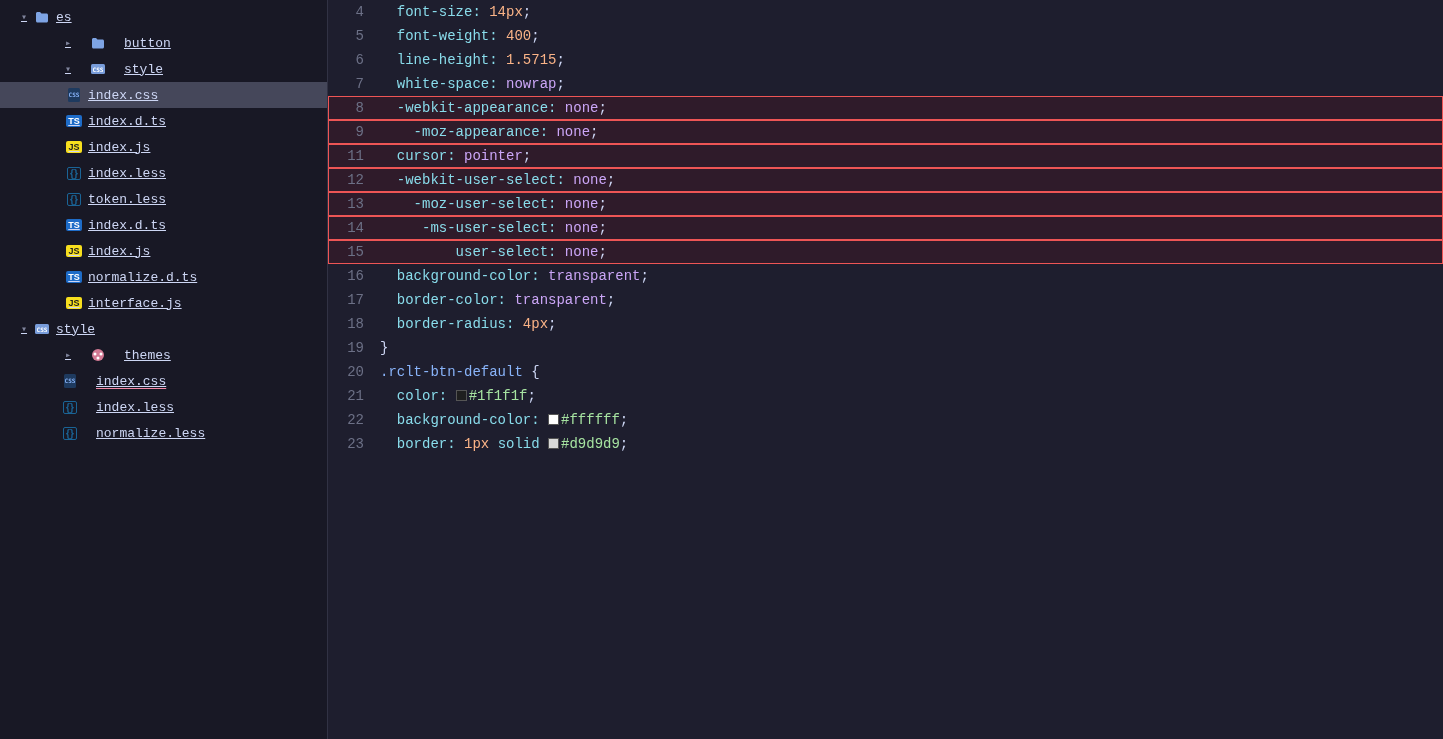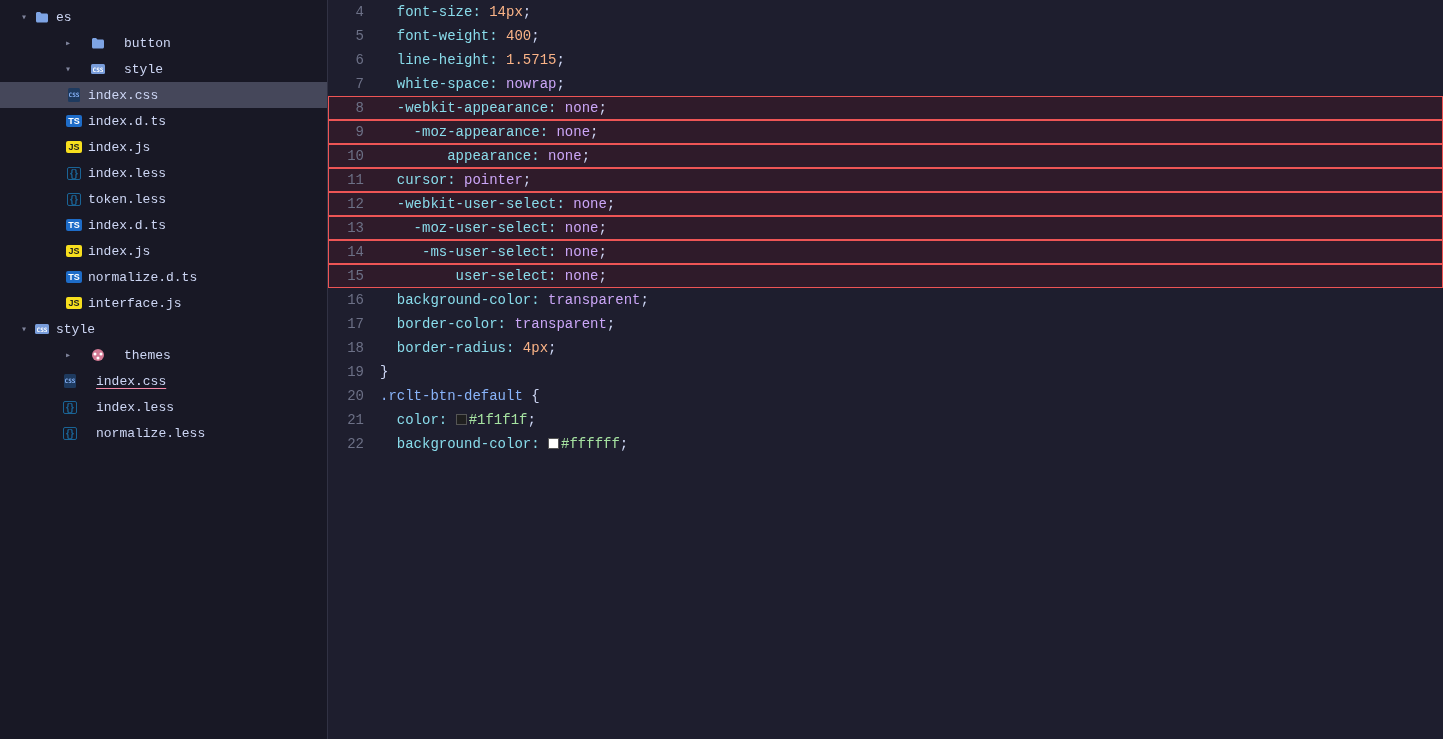--- a/index.html
+++ b/index.html
@@ -26,20 +26,21 @@
 
     .file-item {
       display: flex;
       align-items: center;
       padding: 3px 8px 3px 0;
       cursor: pointer;
       white-space: nowrap;
       font-size: 13px;
       color: #cdd6f4;
       height: 26px;
+      text-decoration: underline;
     }
     .file-item.selected {
       background: #45475a;
     }
 
     .indent-1 { padding-left: 16px; }
     .indent-2 { padding-left: 32px; gap: 12px; }
     .indent-3 { padding-left: 48px; }
 
     .chevron {
@@ -328,24 +329,20 @@
       </div>
       <div class="code-line highlighted">
         <span class="line-number">8</span>
         <span class="line-content"><span class="prop">  -webkit-appearance: </span><span class="val-none">none</span><span class="semicolon">;</span></span>
       </div>
       <div class="code-line highlighted">
         <span class="line-number">9</span>
         <span class="line-content"><span class="prop">    -moz-appearance: </span><span class="val-none">none</span><span class="semicolon">;</span></span>
       </div>
       <div class="code-line highlighted">
-        <span class="line-number">10</span>
-        <span class="line-content"><span class="prop">        appearance: </span><span class="val-none">none</span><span class="semicolon">;</span></span>
-      </div>
-      <div class="code-line highlighted">
         <span class="line-number">11</span>
         <span class="line-content"><span class="prop">  cursor: </span><span class="val-none">pointer</span><span class="semicolon">;</span></span>
       </div>
       <div class="code-line highlighted">
         <span class="line-number">12</span>
         <span class="line-content"><span class="prop">  -webkit-user-select: </span><span class="val-none">none</span><span class="semicolon">;</span></span>
       </div>
       <div class="code-line highlighted">
         <span class="line-number">13</span>
         <span class="line-content"><span class="prop">    -moz-user-select: </span><span class="val-none">none</span><span class="semicolon">;</span></span>
@@ -379,14 +376,18 @@
         <span class="line-content"><span class="selector">.rclt-btn-default </span><span class="brace">{</span></span>
       </div>
       <div class="code-line">
         <span class="line-number">21</span>
         <span class="line-content"><span class="prop">  color: </span><span class="color-swatch" style="background: rgb(31, 31, 31);"></span><span class="val-hash">#1f1f1f</span><span class="semicolon">;</span></span>
       </div>
       <div class="code-line">
         <span class="line-number">22</span>
         <span class="line-content"><span class="prop">  background-color: </span><span class="color-swatch" style="background: rgb(255, 255, 255);"></span><span class="val-hash">#ffffff</span><span class="semicolon">;</span></span>
       </div>
+      <div class="code-line">
+        <span class="line-number">23</span>
+        <span class="line-content"><span class="prop">  border: </span><span class="val-num">1px</span><span class="prop"> solid </span><span class="color-swatch" style="background: rgb(217, 217, 217);"></span><span class="val-hash">#d9d9d9</span><span class="semicolon">;</span></span>
+      </div>
     </div>
 </div>
 
 </body></html>

